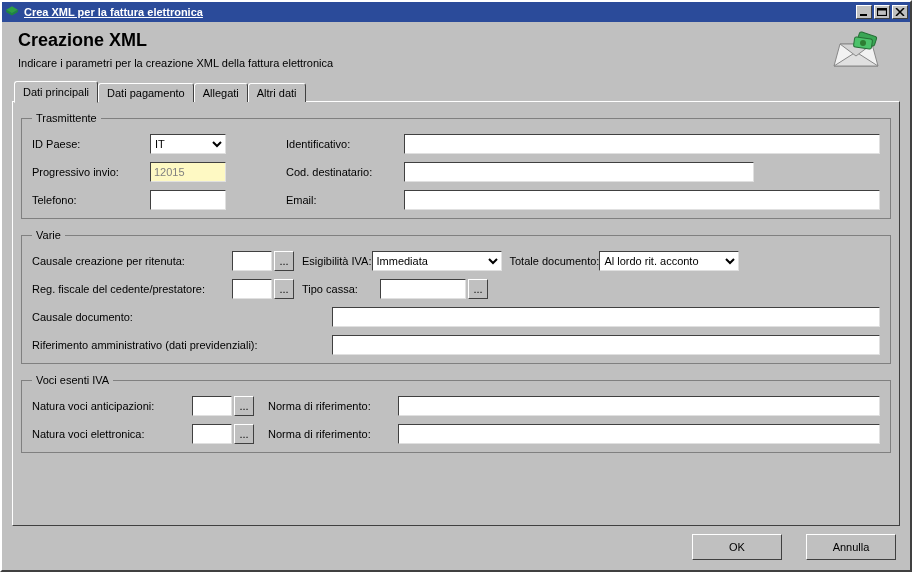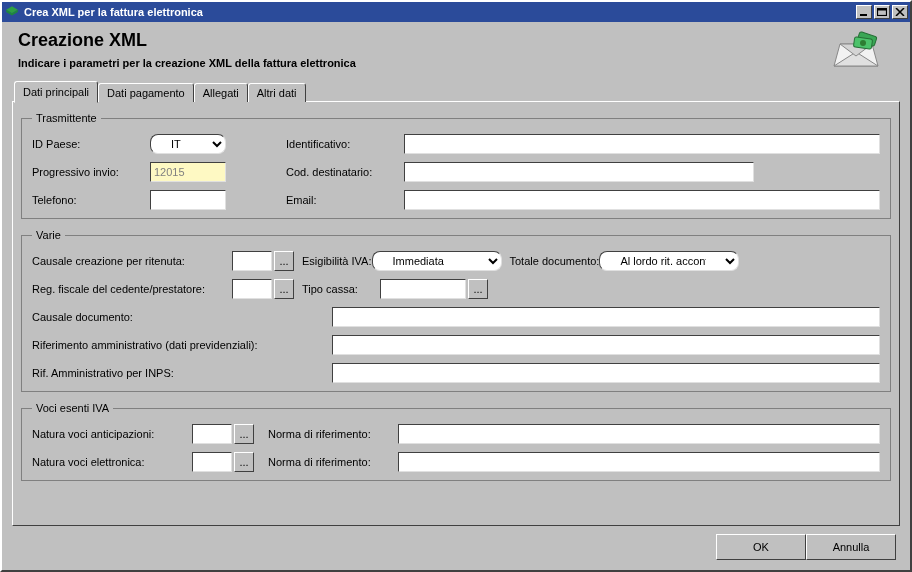--- a/index.html
+++ b/index.html
@@ -29,21 +29,21 @@
     padding: 0 2px;
     font-size: 11px;
     font-weight: bold;
   }
   .titlebar-icon {
     width:16px; height:16px;
     margin-right:4px;
     display:flex;align-items:center;justify-content:center;
   }
   .titlebar-icon svg { width:14px; height:14px; }
-  .titlebar-text { flex:1; }
+  .titlebar-text { flex:1;text-decoration:underline; }
   .titlebar-controls { display:flex; gap:2px; }
   .title-btn {
     width:16px; height:14px;
     background:#c0c0c0;
     border:1px solid #fff;
     border-right-color:#404040;
     border-bottom-color:#404040;
     display:flex;
     align-items:center;
     justify-content:center;
@@ -59,21 +59,21 @@
     justify-content:space-between;
   }
   .header-text h1 {
     margin:0 0 6px 0;
     font-size:18px;
     font-weight:bold;
   }
   .header-text p {
     margin:0;
     font-size:11px;
-    font-weight:bold;
+    font-weight:normal;
     text-align:center;
   }
   .header-icon { width:52px; height:40px; }
 
   .content {
     flex:1;
     padding: 6px 10px 10px 10px;
     display:flex;
     flex-direction:column;
   }
@@ -149,39 +149,39 @@
     height:20px;
     padding:1px 3px;
     background:#fff;
     border:1px solid #808080;
     border-top-color:#404040;
     border-left-color:#404040;
     border-right-color:#e0e0e0;
     border-bottom-color:#e0e0e0;
   }
   input[readonly] { background:#fef9c3; color:#808080; }
-  select { padding:0 16px;border-radius:8px; }
+  select { padding:0 0; }
   .combo button, .dots-btn {
     width:20px;height:20px;
     background:#c0c0c0;
     border:1px solid #fff;
     border-right-color:#404040;
     border-bottom-color:#404040;
     font-size:11px;
     padding:0;
     display:flex;align-items:center;justify-content:center;
     cursor:pointer;
   }
   .dots-group { display:flex; }
   .dots-group input { margin-right:2px; }
 
   .dialog-buttons {
     display:flex;
     justify-content:flex-end;
-    gap:0;
+    gap:24px;
     padding: 8px 4px 0 0;
   }
   .dlg-btn {
     width:90px;
     height:26px;
     background:#c0c0c0;
     border:1px solid #fff;
     border-right-color:#404040;
     border-bottom-color:#404040;
     font-size:11px;
@@ -311,24 +311,20 @@
         </div>
 
         <div class="row">
           <label class="lbl" style="width:300px">Causale documento:</label>
           <input type="text" style="flex: 1 1 0%;" value="">
         </div>
         <div class="row">
           <label class="lbl" style="width:300px">Riferimento amministrativo (dati previdenziali):</label>
           <input type="text" style="flex: 1 1 0%;" value="">
         </div>
-        <div class="row">
-          <label class="lbl" style="width:300px">Rif. Amministrativo per INPS:</label>
-          <input type="text" style="flex: 1 1 0%;" value="">
-        </div>
       </fieldset>
 
       <fieldset>
         <legend>Voci esenti IVA</legend>
 
         <div class="row">
           <label class="lbl" style="width:160px">Natura voci anticipazioni:</label>
           <div class="dots-group">
             <input type="text" style="width: 40px;" value="">
             <button class="dots-btn">...</button>

